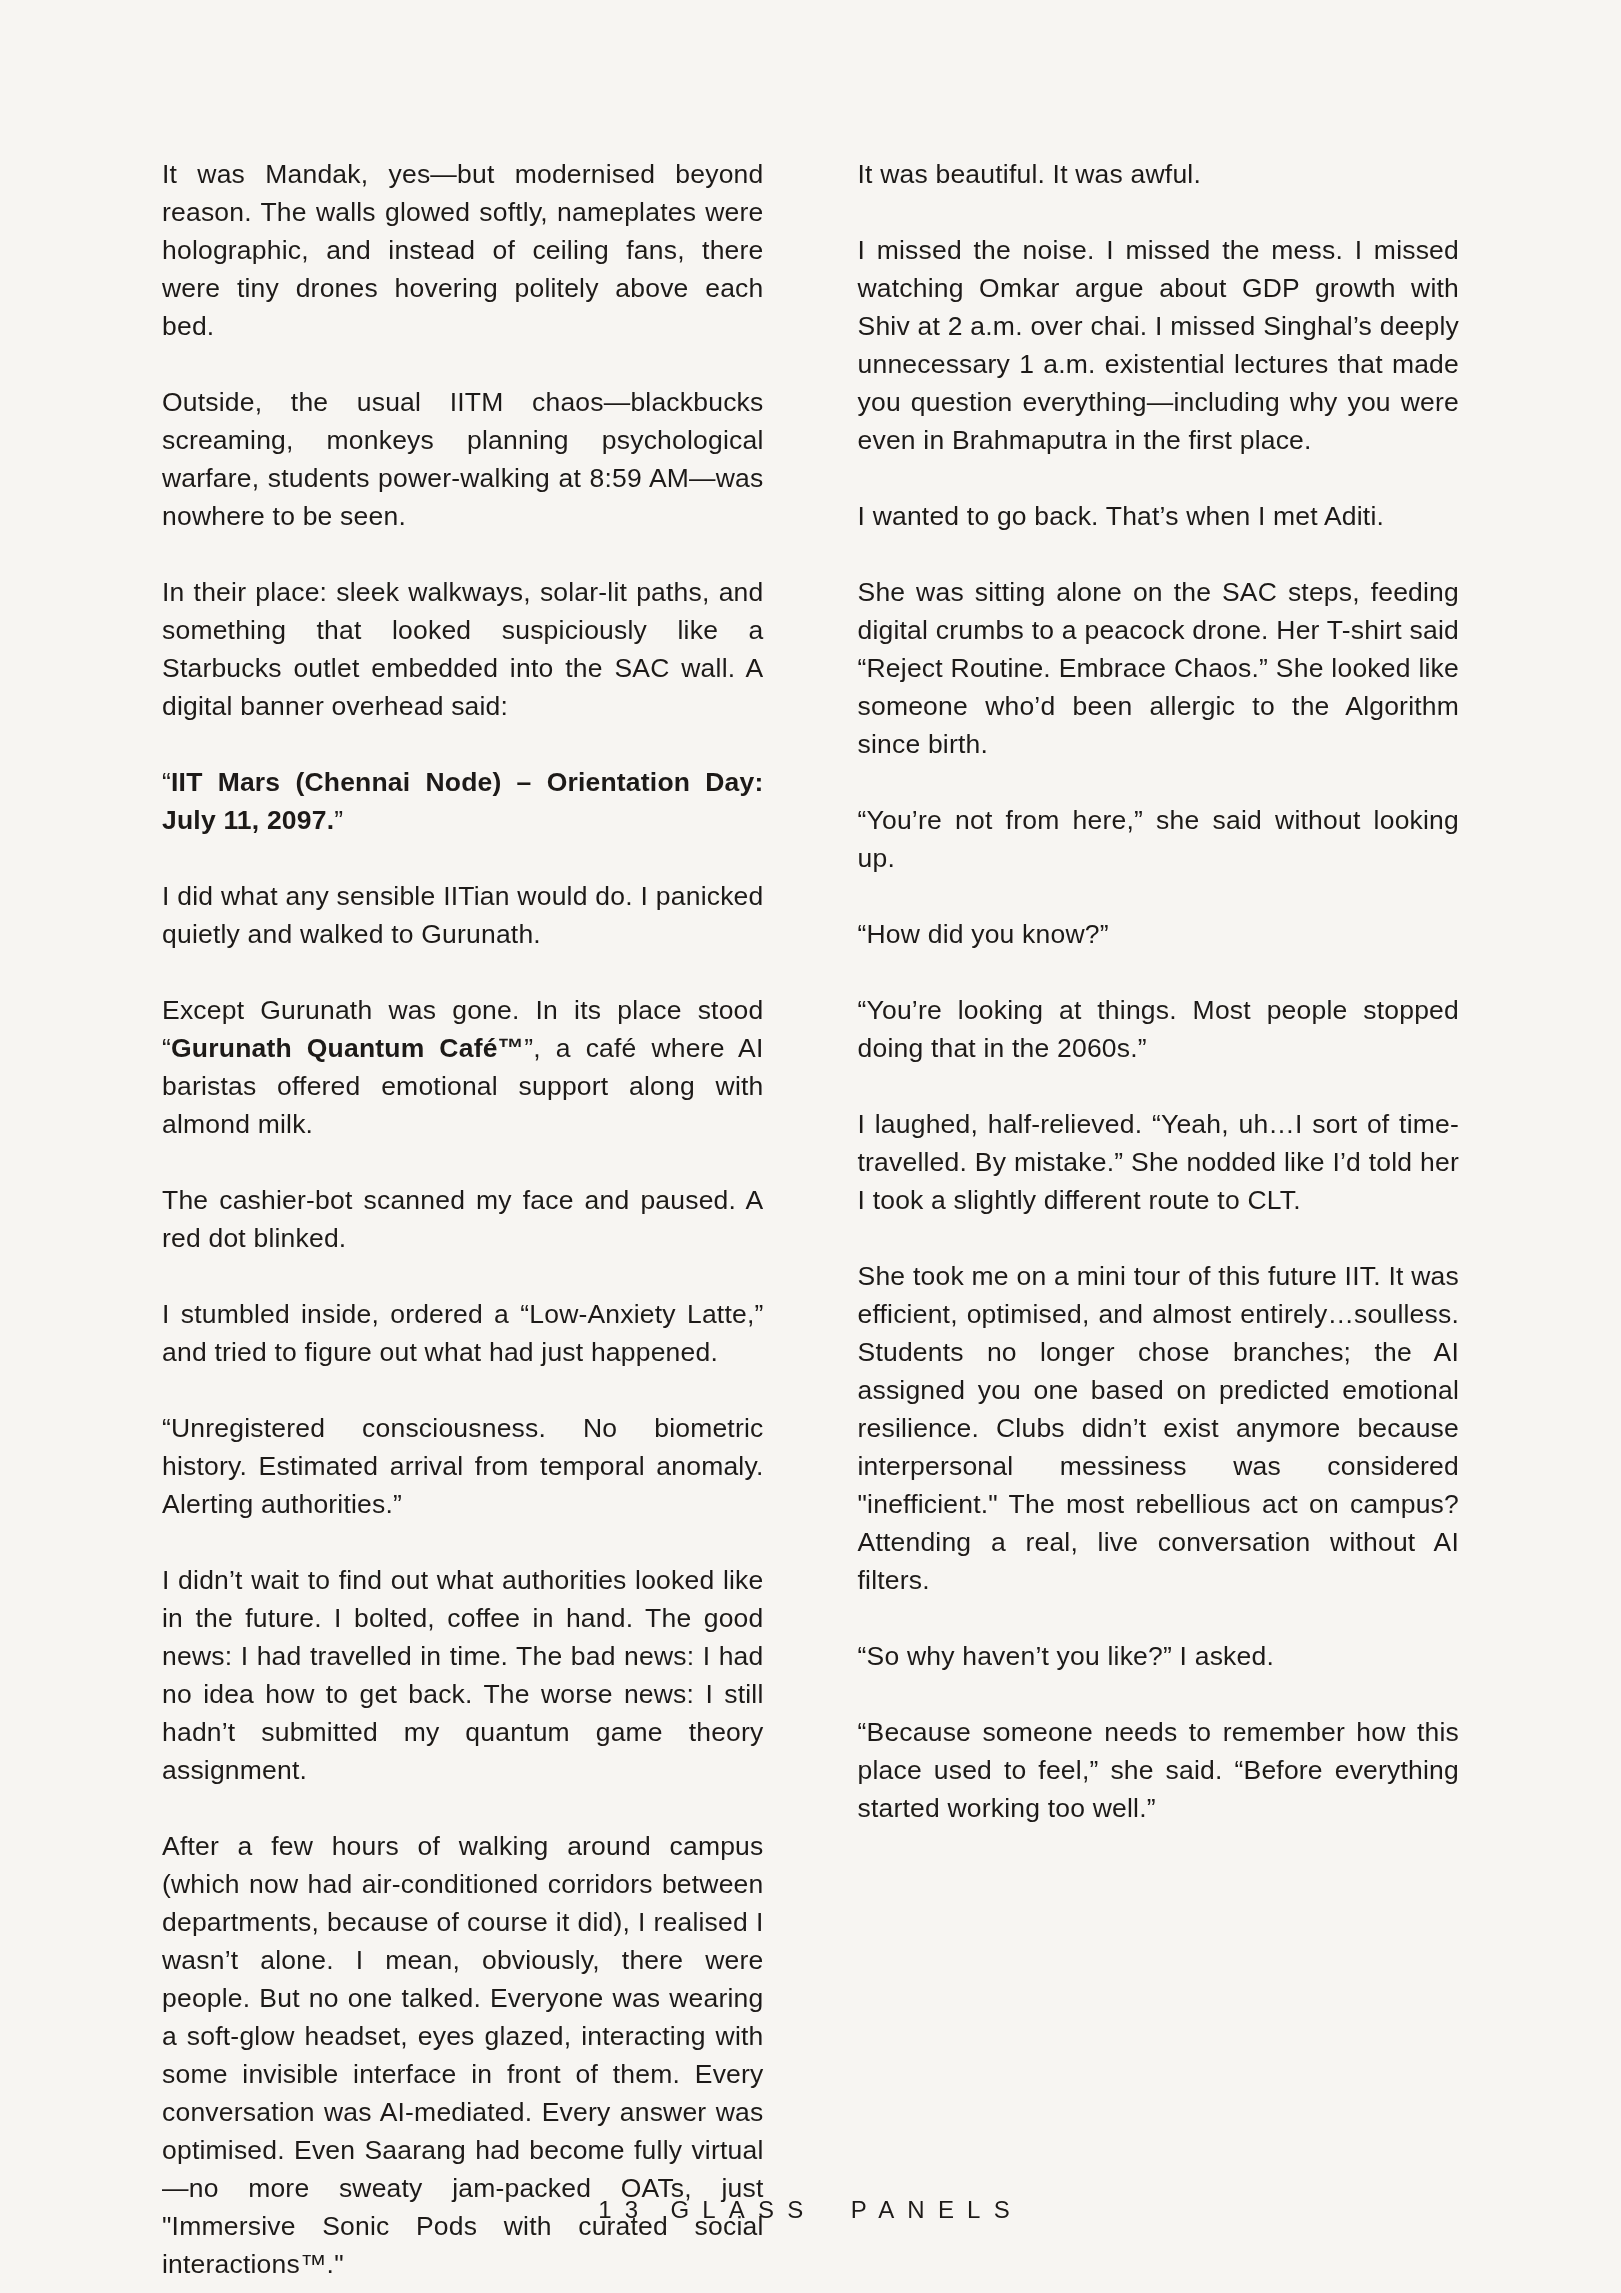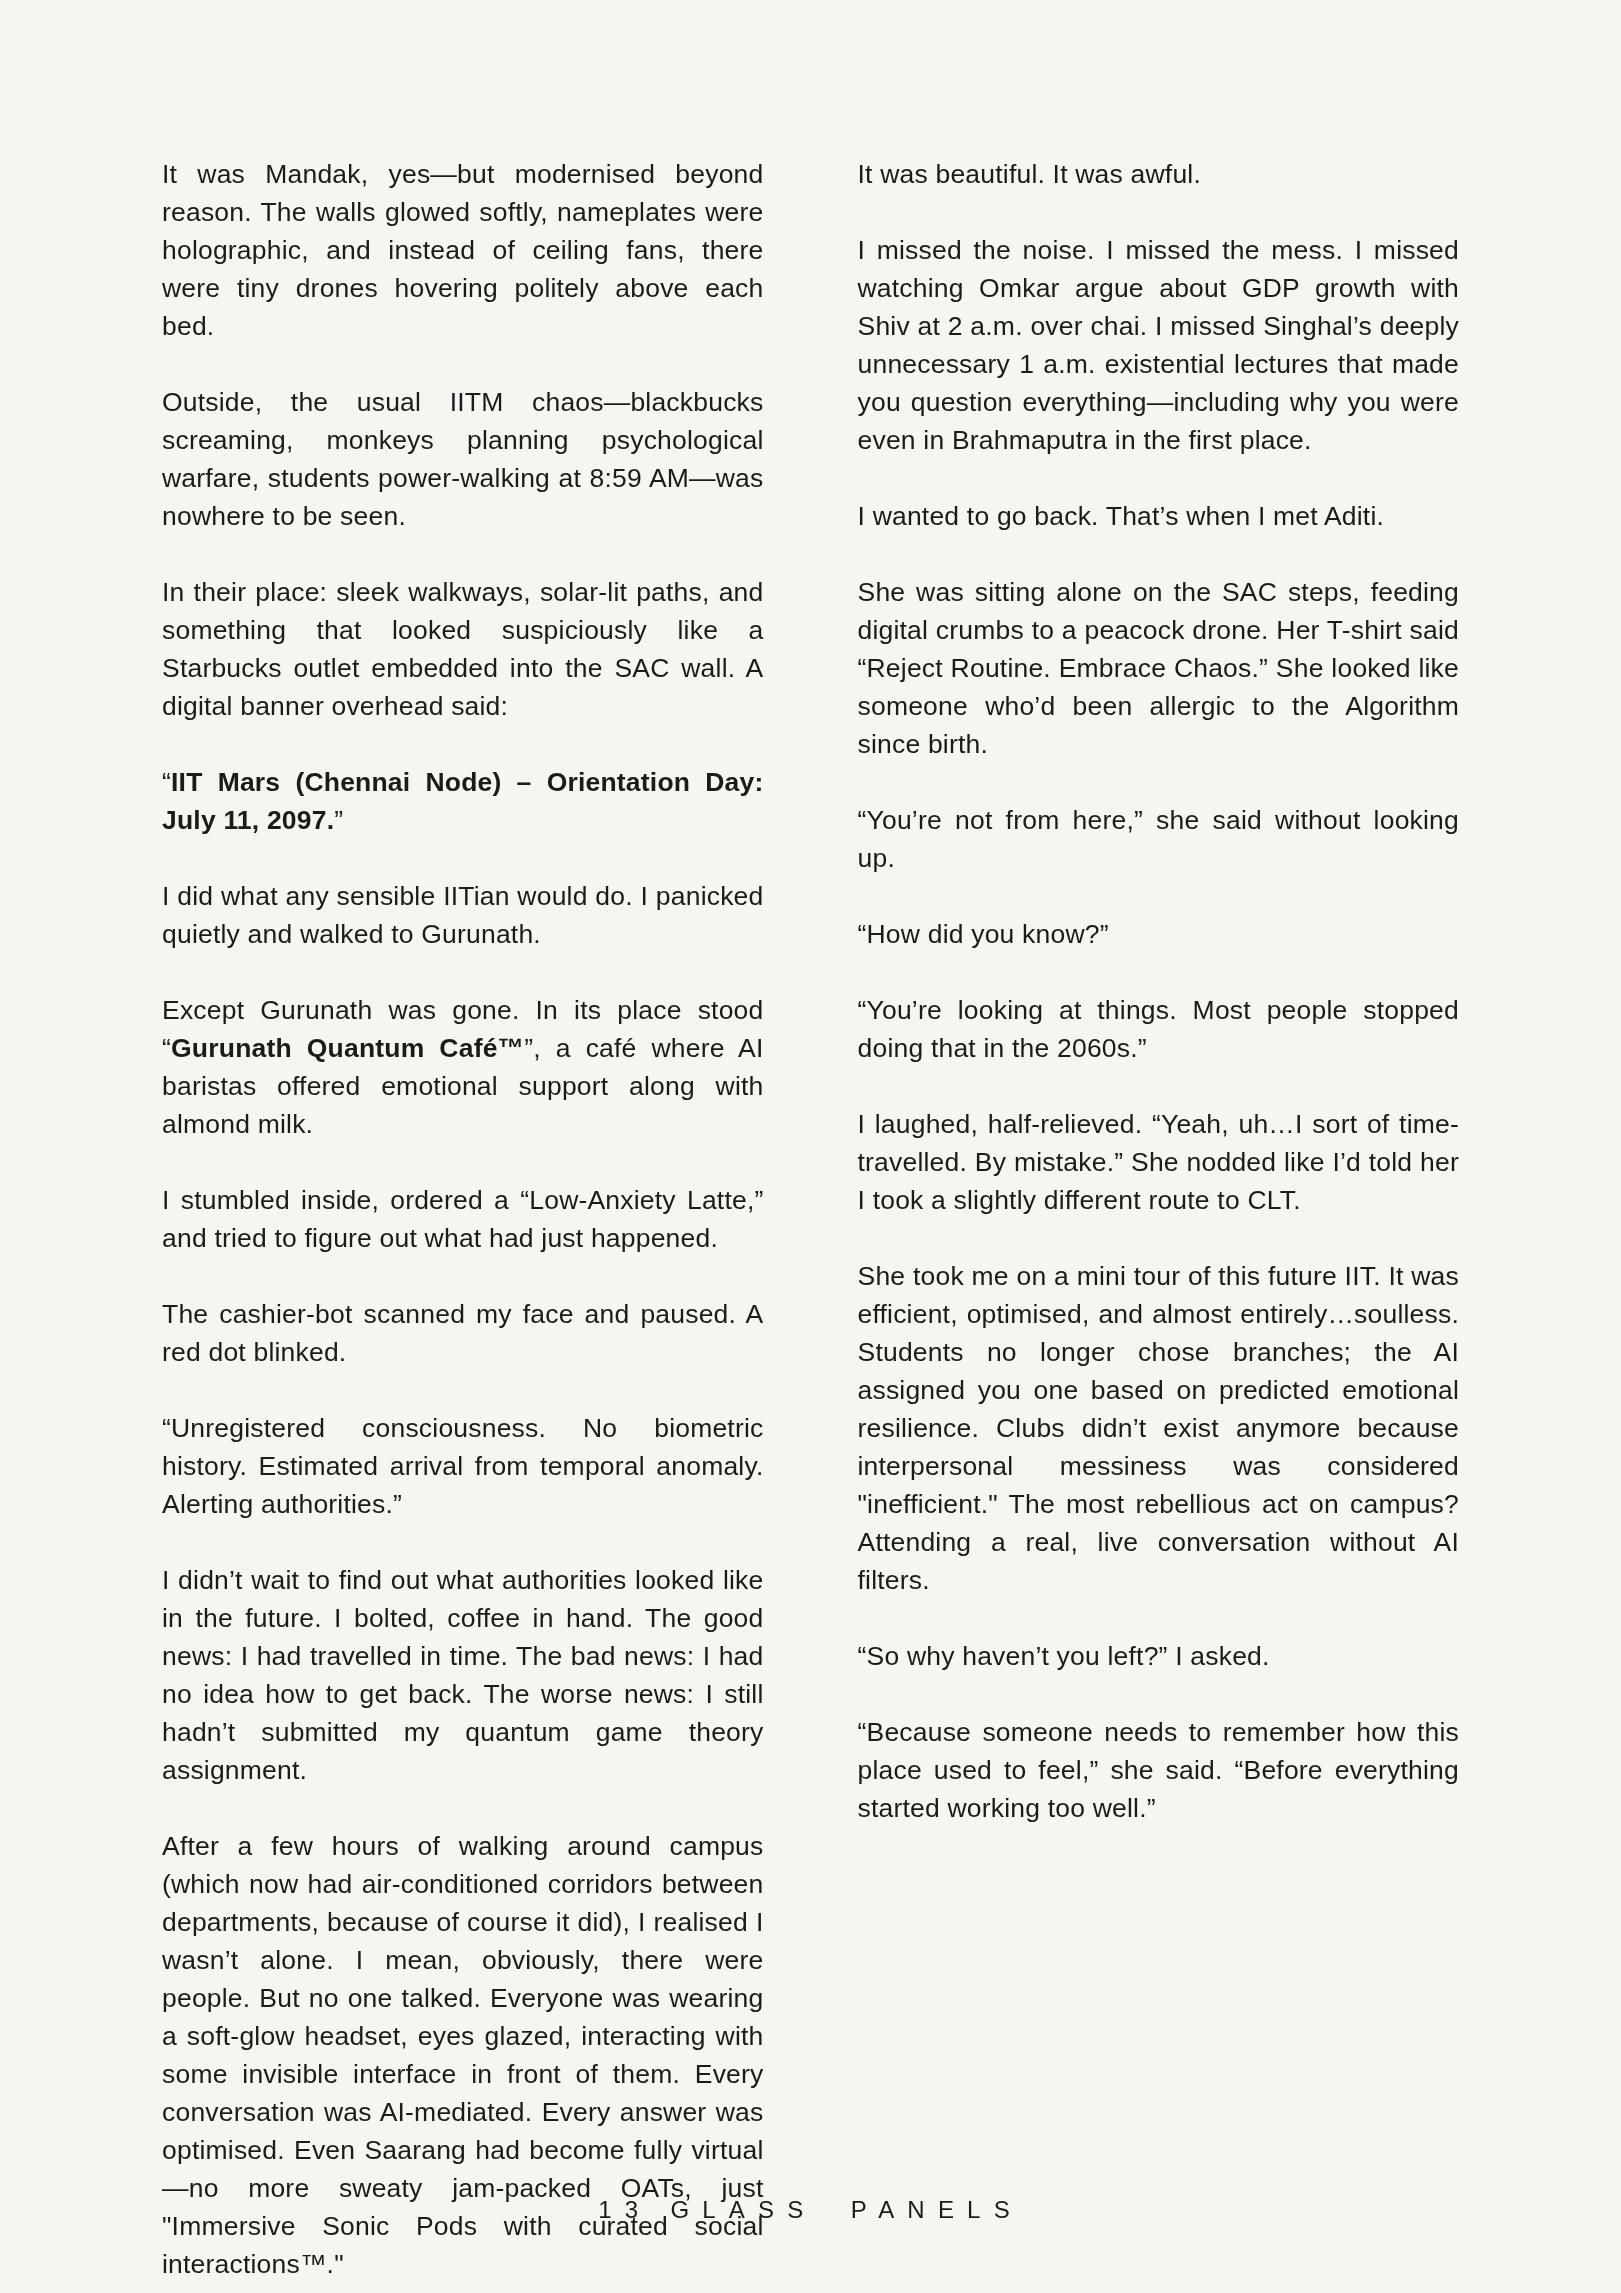--- a/index.html
+++ b/index.html
@@ -60,37 +60,37 @@
 
 <div class="page">
   <main class="columns">
     <section class="col" id="col-left">
         <p><span>It was Mandak, yes—but modernised beyond reason. The walls glowed softly, nameplates were holographic, and instead of ceiling fans, there were tiny drones hovering politely above each bed.</span></p>
         <p><span>Outside, the usual IITM chaos—blackbucks screaming, monkeys planning psychological warfare, students power-walking at 8:59 AM—was nowhere to be seen.</span></p>
         <p><span>In their place: sleek walkways, solar-lit paths, and something that looked suspiciously like a Starbucks outlet embedded into the SAC wall. A digital banner overhead said:</span></p>
         <p><span>“</span><span class="b">IIT Mars (Chennai Node) – Orientation Day: July 11, 2097.</span><span>”</span></p>
         <p><span>I did what any sensible IITian would do. I panicked quietly and walked to Gurunath.</span></p>
         <p><span>Except Gurunath was gone. In its place stood “</span><span class="b">Gurunath Quantum Café™</span><span>”, a café where AI baristas offered emotional support along with almond milk.</span></p>
+        <p><span>The cashier-bot scanned my face and paused. A red dot blinked.</span></p>
         <p><span>I stumbled inside, ordered a “Low-Anxiety Latte,” and tried to figure out what had just happened.</span></p>
-        <p><span>The cashier-bot scanned my face and paused. A red dot blinked.</span></p>
         <p><span>“Unregistered consciousness. No biometric history. Estimated arrival from temporal anomaly. Alerting authorities.”</span></p>
         <p><span>I didn’t wait to find out what authorities looked like in the future. I bolted, coffee in hand. The good news: I had travelled in time. The bad news: I had no idea how to get back. The worse news: I still hadn’t submitted my quantum game theory assignment.</span></p>
         <p><span>After a few hours of walking around campus (which now had air-conditioned corridors between departments, because of course it did), I realised I wasn’t alone. I mean, obviously, there were people. But no one talked. Everyone was wearing a soft-glow headset, eyes glazed, interacting with some invisible interface in front of them. Every conversation was AI-mediated. Every answer was optimised. Even Saarang had become fully virtual—no more sweaty jam-packed OATs, just "Immersive Sonic Pods with curated social interactions™."</span></p>
       </section>
     <section class="col" id="col-right">
         <p><span>It was beautiful. It was awful.</span></p>
         <p><span>I missed the noise. I missed the mess. I missed watching Omkar argue about GDP growth with Shiv at 2 a.m. over chai. I missed Singhal’s deeply unnecessary 1 a.m. existential lectures that made you question everything—including why you were even in Brahmaputra in the first place.</span></p>
         <p><span>I wanted to go back. That’s when I met Aditi.</span></p>
         <p><span>She was sitting alone on the SAC steps, feeding digital crumbs to a peacock drone. Her T-shirt said “Reject Routine. Embrace Chaos.” She looked like someone who’d been allergic to the Algorithm since birth.</span></p>
         <p><span>“You’re not from here,” she said without looking up.</span></p>
         <p><span>“How did you know?”</span></p>
         <p><span>“You’re looking at things. Most people stopped doing that in the 2060s.”</span></p>
         <p><span>I laughed, half-relieved. “Yeah, uh…I sort of time-travelled. By mistake.” She nodded like I’d told her I took a slightly different route to CLT.</span></p>
         <p><span>She took me on a mini tour of this future IIT. It was efficient, optimised, and almost entirely…soulless. Students no longer chose branches; the AI assigned you one based on predicted emotional resilience. Clubs didn’t exist anymore because interpersonal messiness was considered "inefficient." The most rebellious act on campus? Attending a real, live conversation without AI filters.</span></p>
-        <p><span>“So why haven’t you left?” I asked.</span></p>
+        <p><span>“So why haven’t you like?” I asked.</span></p>
         <p><span>“Because someone needs to remember how this place used to feel,” she said. “Before everything started working too well.”</span></p>
       </section>
   </main>
   <footer class="page-footer">
     <span class="pagenum">13</span><span class="book-title">GLASS PANELS</span>
   </footer>
 </div>
 
 
 </body></html>

